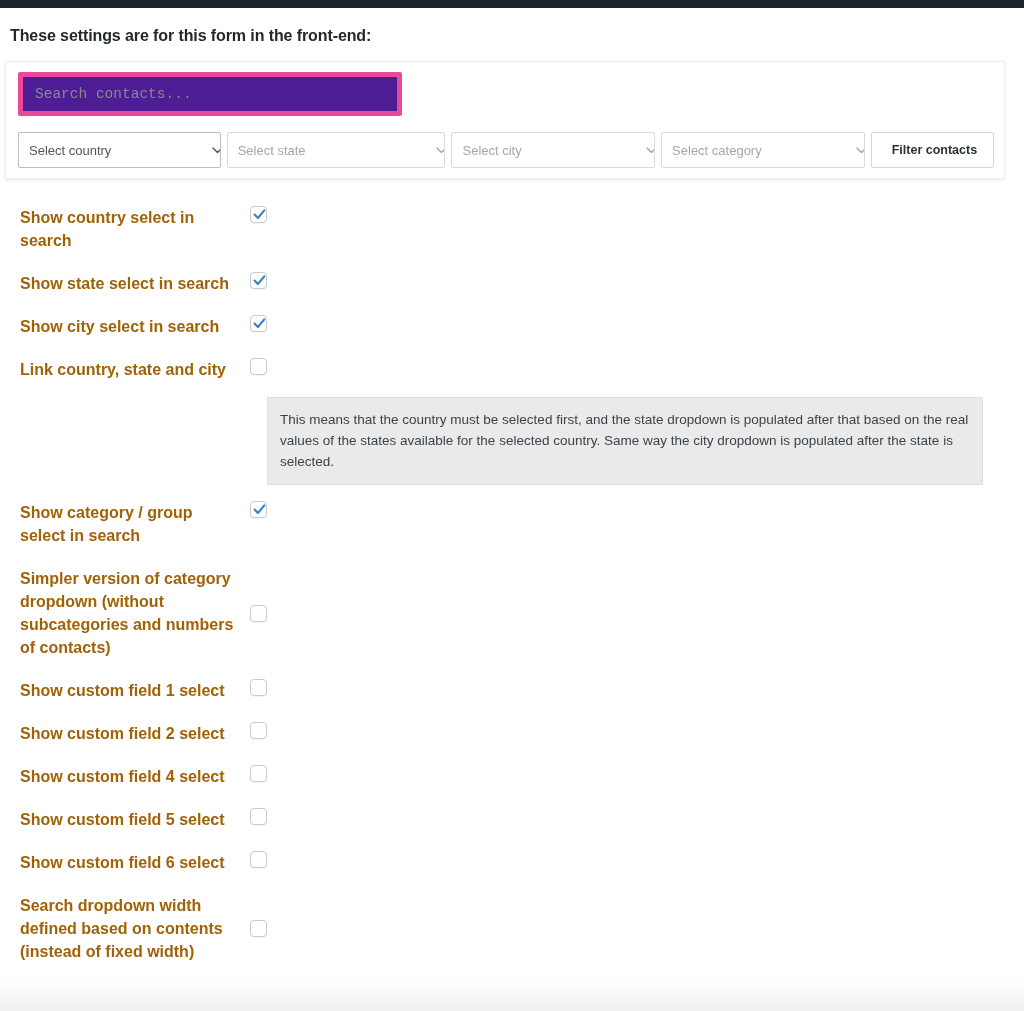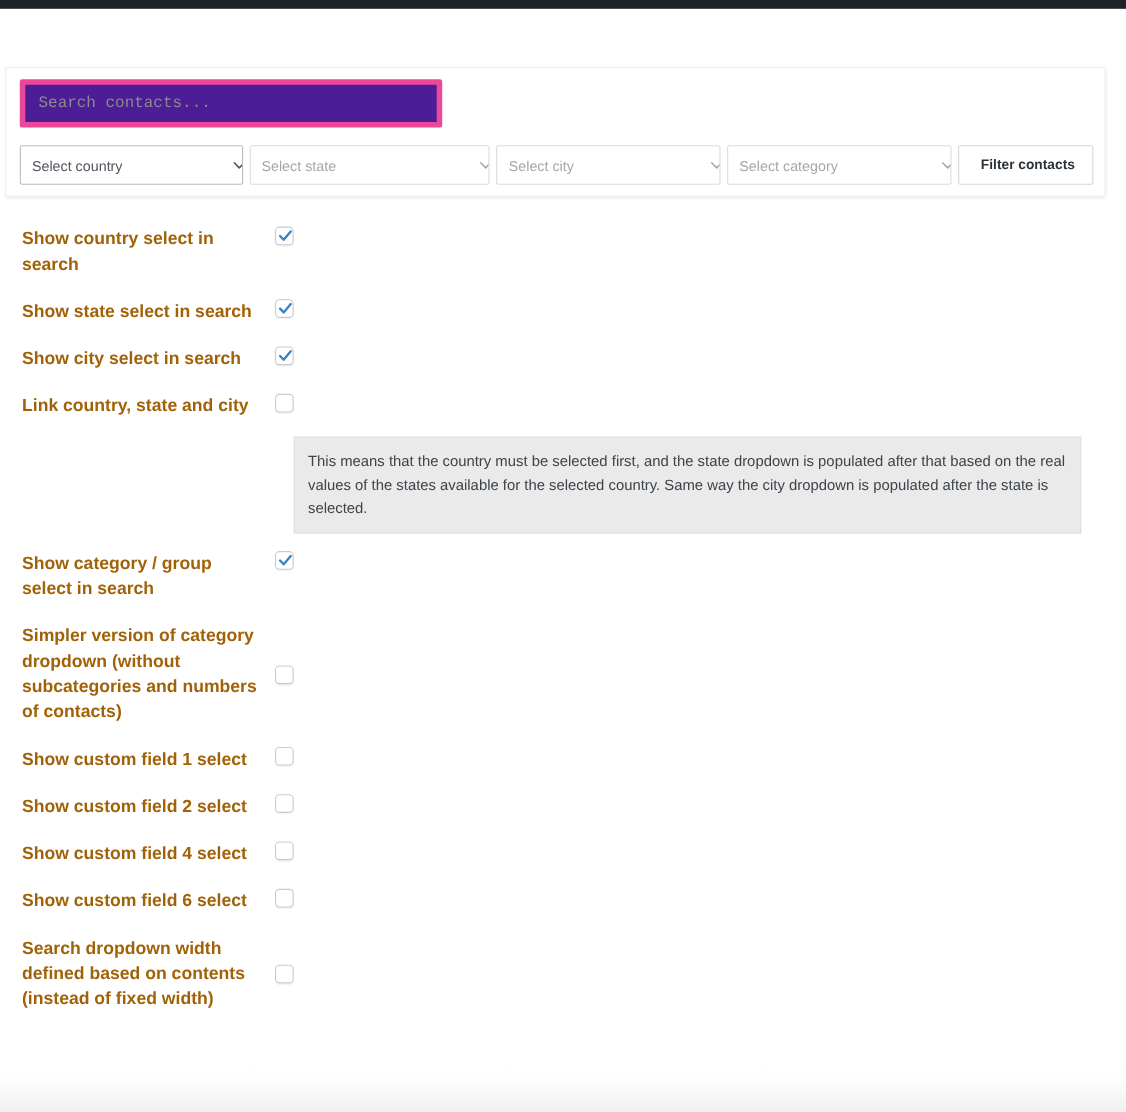--- a/index.html
+++ b/index.html
@@ -204,20 +204,21 @@
     color: #3c434a;
   }
 </style>
 </head>
 <body>
 
 <div id="page">
 
   <div class="admin-bar"></div>
 
+  <div class="page-heading">These settings are for this form in the front-end:</div>
 
   <div class="preview-panel">
 
     <input class="search-input" type="text" placeholder="Search contacts..." style="">
 
     <div class="filter-row">
         <div class="fselect fselect-country primary">
           <span>Select country</span>
           <span class="caret">
             <svg width="11" height="7" viewBox="0 0 11 7">
@@ -321,20 +322,26 @@
           <div class="cbox"></div>
         </div>
       </div>
       <div class="setting-row">
         <div class="setting-label">Show custom field 4 select</div>
         <div class="setting-control">
           <div class="cbox"></div>
         </div>
       </div>
       <div class="setting-row">
+        <div class="setting-label">Show custom field 5 select</div>
+        <div class="setting-control">
+          <div class="cbox"></div>
+        </div>
+      </div>
+      <div class="setting-row">
         <div class="setting-label">Show custom field 6 select</div>
         <div class="setting-control">
           <div class="cbox"></div>
         </div>
       </div>
       <div class="setting-row center">
         <div class="setting-label">Search dropdown width defined based on contents (instead of fixed width)</div>
         <div class="setting-control">
           <div class="cbox"></div>
         </div>

